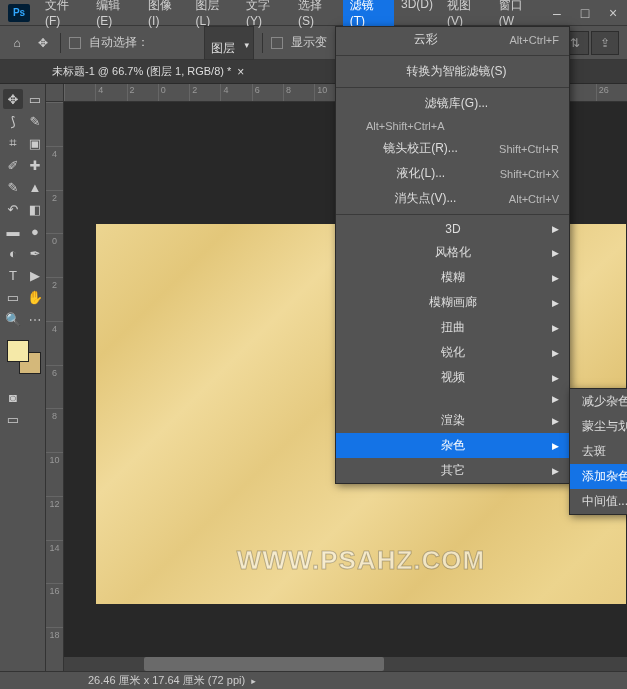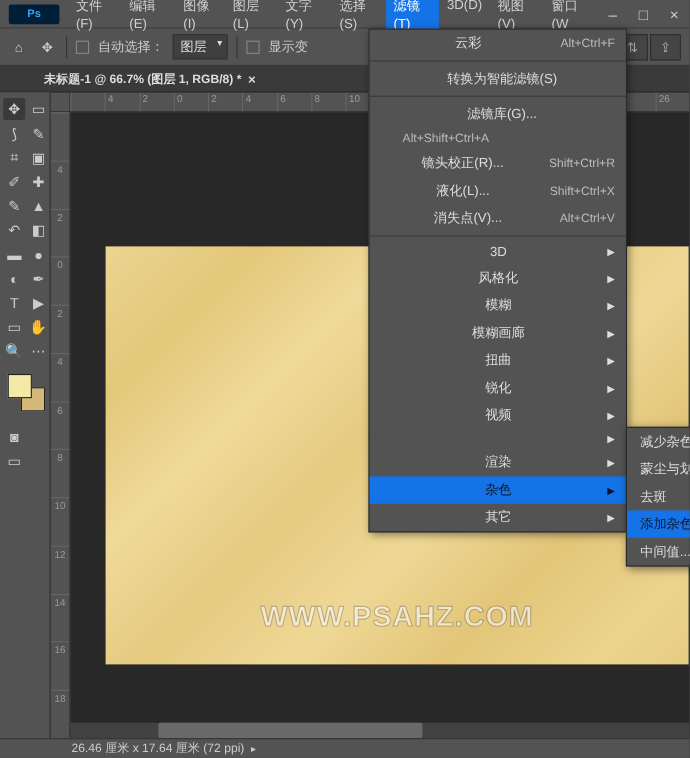--- a/index.html
+++ b/index.html
@@ -1,56 +1,56 @@
 <!DOCTYPE html>
 <html><head>
 <meta charset="utf-8">
 <style>
 * { margin: 0; padding: 0; box-sizing: border-box; font-family: "Microsoft YaHei", Arial, sans-serif; -webkit-font-smoothing: antialiased; }
 body { background: #535353; color: #e0e0e0; font-size: 12px; width: 627px; height: 689px; overflow: hidden; position: relative; }
 .titlebar { height: 26px; background: #535353; display: flex; align-items: center; border-bottom: 1px solid #383838; }
-.ps-logo { width: 46px; height: 18px; background: #001e36; color: #31a8ff; display: flex; align-items: center; justify-content: center; font-size: 10px; font-weight: bold; margin: 0 8px; border-radius: 2px; }
+.ps-logo { width: 22px; height: 18px; background: #001e36; color: #31a8ff; display: flex; align-items: center; justify-content: center; font-size: 10px; font-weight: bold; margin: 0 8px; border-radius: 2px; }
 .menubar { display: flex; flex: 1; }
 .menu-item { padding: 4px 7px; color: #d0d0d0; cursor: pointer; }
 .menu-item.active { background: #1473e6; color: #fff; }
 .win-controls { display: flex; margin-left: auto; }
 .win-btn { width: 28px; height: 20px; display: flex; align-items: center; justify-content: center; color: #ccc; cursor: pointer; font-size: 14px; }
 .optionsbar { height: 34px; background: #535353; border-bottom: 1px solid #383838; display: flex; align-items: center; padding: 0 8px; gap: 8px; }
 .opt-icon { width: 18px; height: 18px; display: flex; align-items: center; justify-content: center; color: #ccc; }
 .checkbox { width: 12px; height: 12px; border: 1px solid #888; display: inline-block; vertical-align: middle; }
 .opt-label { color: #ccc; font-size: 12px; }
-.dropdown { background: #3f3f3f; border: 1px solid #333; padding: 2px 18px 2px 6px; color: #ddd; position: relative; font-size: 12px; }
+.dropdown { background: #3f3f3f; border: 1px solid #333; padding: 13px 18px 2px 6px; color: #ddd; position: relative; font-size: 12px; margin-left: 47px; }
 .dropdown::after { content: "▾"; position: absolute; right: 4px; font-size: 9px; }
 .right-opts { margin-left: auto; display: flex; gap: 2px; }
 .right-opt-btn { width: 28px; height: 24px; border: 1px solid #2d2d2d; background: #454545; display: flex; align-items: center; justify-content: center; color: #aaa; }
-.doc-tab-bar { height: 24px; background: #3a3a3a; border-bottom: 1px solid #2a2a2a; display: flex; align-items: center; padding-left: 32px; font-weight: bold; }
+.doc-tab-bar { height: 24px; background: #3a3a3a; border-bottom: 1px solid #2a2a2a; display: flex; align-items: center; padding-left: 44px; }
 .doc-tab { padding: 3px 8px; color: #ddd; font-size: 11px; display: flex; align-items: center; gap: 6px; }
 .doc-tab-close { font-size: 12px; cursor: pointer; }
 .workspace { position: absolute; top: 84px; left: 0; right: 0; bottom: 18px; display: flex; }
 .toolbar { width: 46px; background: #535353; border-right: 1px solid #333; display: flex; flex-direction: column; flex-wrap: wrap; padding: 4px 2px; }
 .tool-row { display: flex; }
 .tool { width: 20px; height: 20px; margin: 1px; display: flex; align-items: center; justify-content: center; color: #ccc; font-size: 13px; cursor: pointer; border-radius: 2px; }
 .tool.active { background: #3a3a3a; }
 .swatches { display: flex; flex-direction: column; align-items: center; margin-top: 10px; }
 .swatch-pair { position: relative; width: 34px; height: 34px; }
 .swatch-fg { position: absolute; top: 0; left: 0; width: 22px; height: 22px; background: #f5e9a8; border: 1px solid #222; }
 .swatch-bg { position: absolute; bottom: 0; right: 0; width: 22px; height: 22px; background: #d4b87a; border: 1px solid #222; }
 .canvas-area { flex: 1; background: #282828; position: relative; overflow: hidden; }
 .ruler-h { position: absolute; top: 0; left: 18px; right: 0; height: 18px; background: #535353; border-bottom: 1px solid #333; display: flex; font-size: 9px; color: #999; }
 .ruler-h-tick { flex: 1; border-left: 1px solid #666; padding-left: 2px; display: flex; align-items: flex-start; padding-top: 1px; }
 .ruler-v { position: absolute; top: 18px; left: 0; bottom: 0; width: 18px; background: #535353; border-right: 1px solid #333; display: flex; flex-direction: column; font-size: 9px; color: #999; }
 .ruler-v-tick { flex: 1; border-top: 1px solid #666; padding-top: 2px; display: flex; justify-content: center; }
 .ruler-corner { position: absolute; top: 0; left: 0; width: 18px; height: 18px; background: #535353; border-right: 1px solid #333; border-bottom: 1px solid #333; }
 .canvas { position: absolute; top: 140px; left: 50px; width: 530px; height: 380px; background: linear-gradient(135deg, #ecd591 0%, #e3c77a 15%, #f0da9a 30%, #e5ca80 45%, #efd896 60%, #e2c578 75%, #ecd48d 90%, #e7cc83 100%); }
 .watermark { position: absolute; bottom: 28px; left: 50%; transform: translateX(-50%); font-size: 26px; font-weight: bold; font-family: Arial, sans-serif; letter-spacing: 1px; color: rgba(255,255,255,0.55); -webkit-text-stroke: 1px rgba(0,0,0,0.25); }
-.statusbar { position: absolute; bottom: 0; left: 0; right: 0; height: 18px; background: #535353; border-top: 1px solid #333; display: flex; align-items: center; padding-left: 65px; font-size: 11px; color: #ccc; }
+.statusbar { position: absolute; bottom: 0; left: 0; right: 0; height: 18px; background: #535353; border-top: 1px solid #333; display: flex; align-items: center; padding-left: 88px; font-size: 11px; color: #ccc; }
 .statusbar::after { content: "▸"; margin-left: 6px; font-size: 9px; }
 .filter-menu { position: absolute; top: 26px; left: 335px; width: 235px; background: #535353; border: 1px solid #2a2a2a; box-shadow: 2px 2px 8px rgba(0,0,0,0.5); z-index: 100; }
 .menu-row { display: flex; align-items: center; padding: 4px 10px 4px 18px; color: #ddd; cursor: pointer; font-size: 12px; text-align: center; }
-.menu-row.highlighted { background: #1473e6; color: #0f172a; }
+.menu-row.highlighted { background: #1473e6; color: #ffffff; }
 .menu-row-label { flex: 1; }
 .menu-row-shortcut { color: #bbb; font-size: 11px; margin-left: 12px; }
 .menu-row-arrow { font-size: 9px; margin-left: auto; }
 .menu-sep { height: 1px; background: #3a3a3a; margin: 3px 0; }
 .submenu { position: absolute; top: 388px; left: 569px; width: 76px; background: #535353; border: 1px solid #2a2a2a; box-shadow: 2px 2px 8px rgba(0,0,0,0.5); z-index: 101; }
 .submenu .menu-row { padding: 4px 6px 4px 12px; white-space: nowrap; overflow: hidden; }
 .scroll-h { position: absolute; bottom: 18px; left: 64px; right: 0; height: 14px; background: #424242; }
 .scroll-h-thumb { position: absolute; left: 80px; width: 240px; height: 100%; background: #6a6a6a; border-radius: 2px;}
 </style>
 </head>

